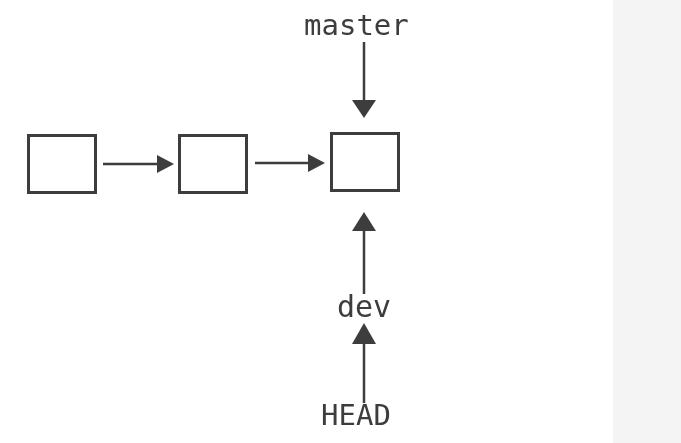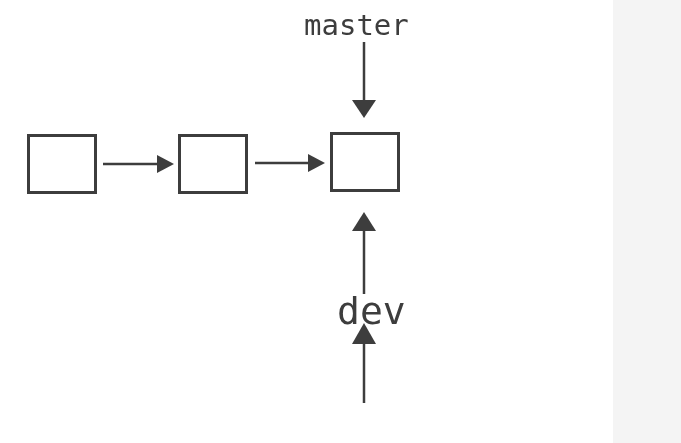--- a/index.html
+++ b/index.html
@@ -22,21 +22,21 @@
   .shaft { stroke: var(--line); stroke-width: 2.5; fill: none; }
   .head  { fill: var(--line); stroke: none; }
   .label {
     position: absolute;
     color: var(--line);
     line-height: 1;
     white-space: nowrap;
     user-select: none;
   }
   .label-master { left: 304px; top: 11px;  font-size: 29px; }
-  .label-dev    { left: 337px; top: 292px; font-size: 38px; text-align: center; }
+  .label-dev    { left: 337px; top: 292px; font-size: 30px; text-align: center; }
   .label-head   { left: 321px; top: 401px; font-size: 29px; }
 </style>
 </head>
 <body>
 
 <div class="canvas">
 
   <svg class="art" viewBox="0 0 681 443" xmlns="http://www.w3.org/2000/svg">
 
     <rect class="node" x="28.5" y="135.5" width="67" height="57"></rect>
@@ -66,13 +66,14 @@
     <g>
       <line class="shaft" x1="364" y1="403" x2="364" y2="344"></line>
       <polygon class="head" points="352,344 376,344 364,323"></polygon>
     </g>
   </svg>
 
   <span class="label label-master">master</span>
 
   <span class="label label-dev">dev</span>
 
+  <span class="label label-head">HEAD</span>
 </div>
 
 </body></html>

